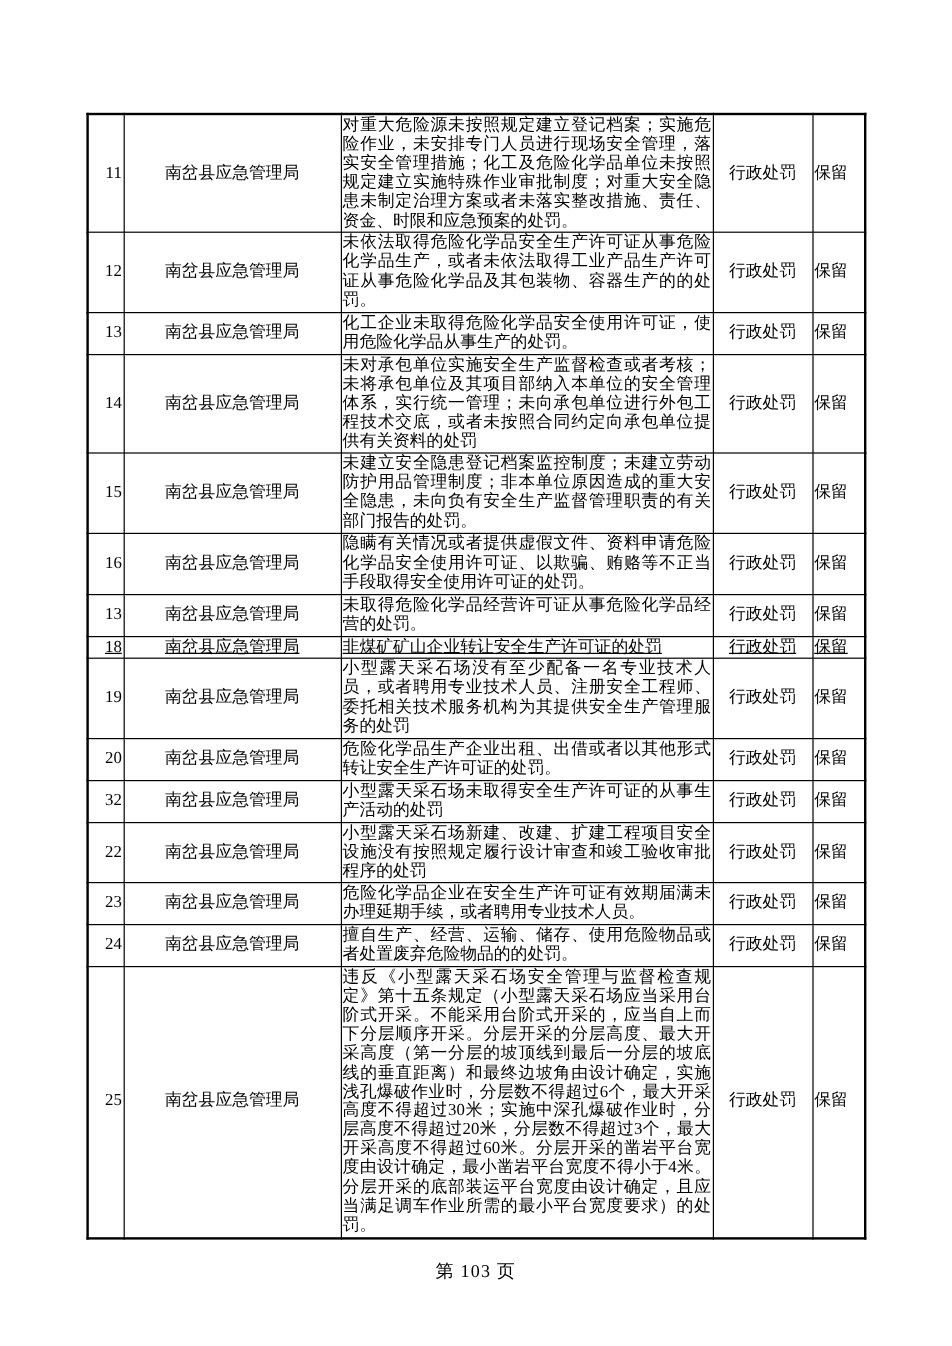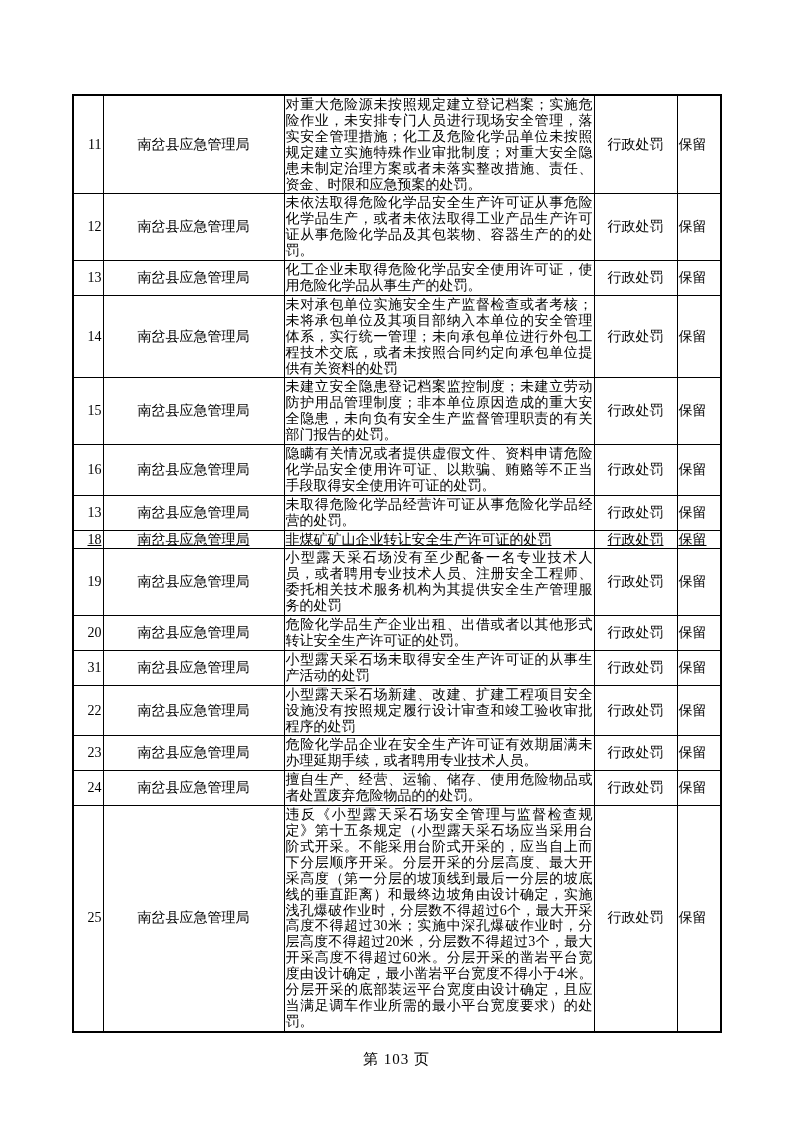--- a/index.html
+++ b/index.html
@@ -123,21 +123,21 @@
         <td class="c-status">保留</td>
       </tr>
       <tr>
         <td class="c-no">20</td>
         <td class="c-dept">南岔县应急管理局</td>
         <td class="c-matter">危险化学品生产企业出租、出借或者以其他形式转让安全生产许可证的处罚。</td>
         <td class="c-type">行政处罚</td>
         <td class="c-status">保留</td>
       </tr>
       <tr>
-        <td class="c-no">31</td>
+        <td class="c-no">32</td>
         <td class="c-dept">南岔县应急管理局</td>
         <td class="c-matter">小型露天采石场未取得安全生产许可证的从事生产活动的处罚</td>
         <td class="c-type">行政处罚</td>
         <td class="c-status">保留</td>
       </tr>
       <tr>
         <td class="c-no">22</td>
         <td class="c-dept">南岔县应急管理局</td>
         <td class="c-matter">小型露天采石场新建、改建、扩建工程项目安全设施没有按照规定履行设计审查和竣工验收审批程序的处罚</td>
         <td class="c-type">行政处罚</td>

